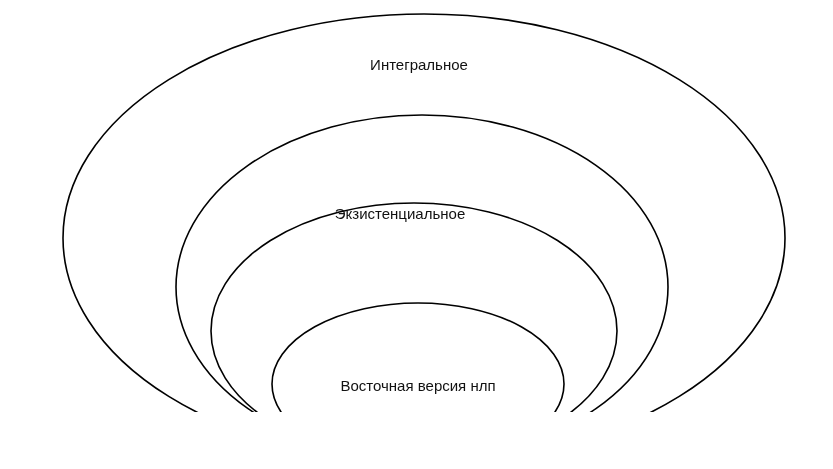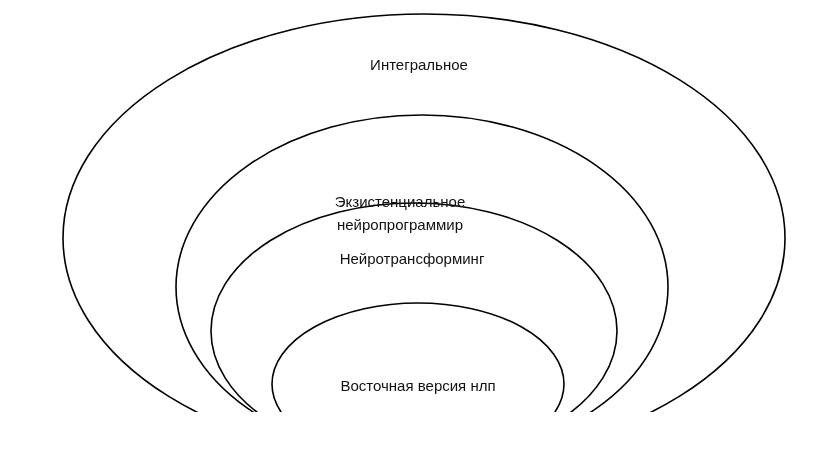--- a/index.html
+++ b/index.html
@@ -47,24 +47,20 @@
     <ellipse cx="414" cy="331" rx="203" ry="128" stroke="#000000"></ellipse>
     <ellipse cx="418" cy="384" rx="146" ry="81" stroke="#000000"></ellipse>
   </svg>
 
   <div class="ellipse-label" style="left:419px; top:64px;">
     <span>Интегральное</span>
   </div>
 
   <div class="ellipse-label" style="left:400px; top:173px;margin-top:40px;">
     <span>Экзистенциальное</span>
-    <span>нейропрограммир</span>
   </div>
 
-  <div class="ellipse-label" style="left:412px; top:258px;">
-    <span>Нейротрансформинг</span>
-  </div>
 
   <div class="ellipse-label" style="left:418px; top:385px;text-align:right;">
     <span>Восточная версия нлп</span>
   </div>
 
 </div>
 
 </body></html>

